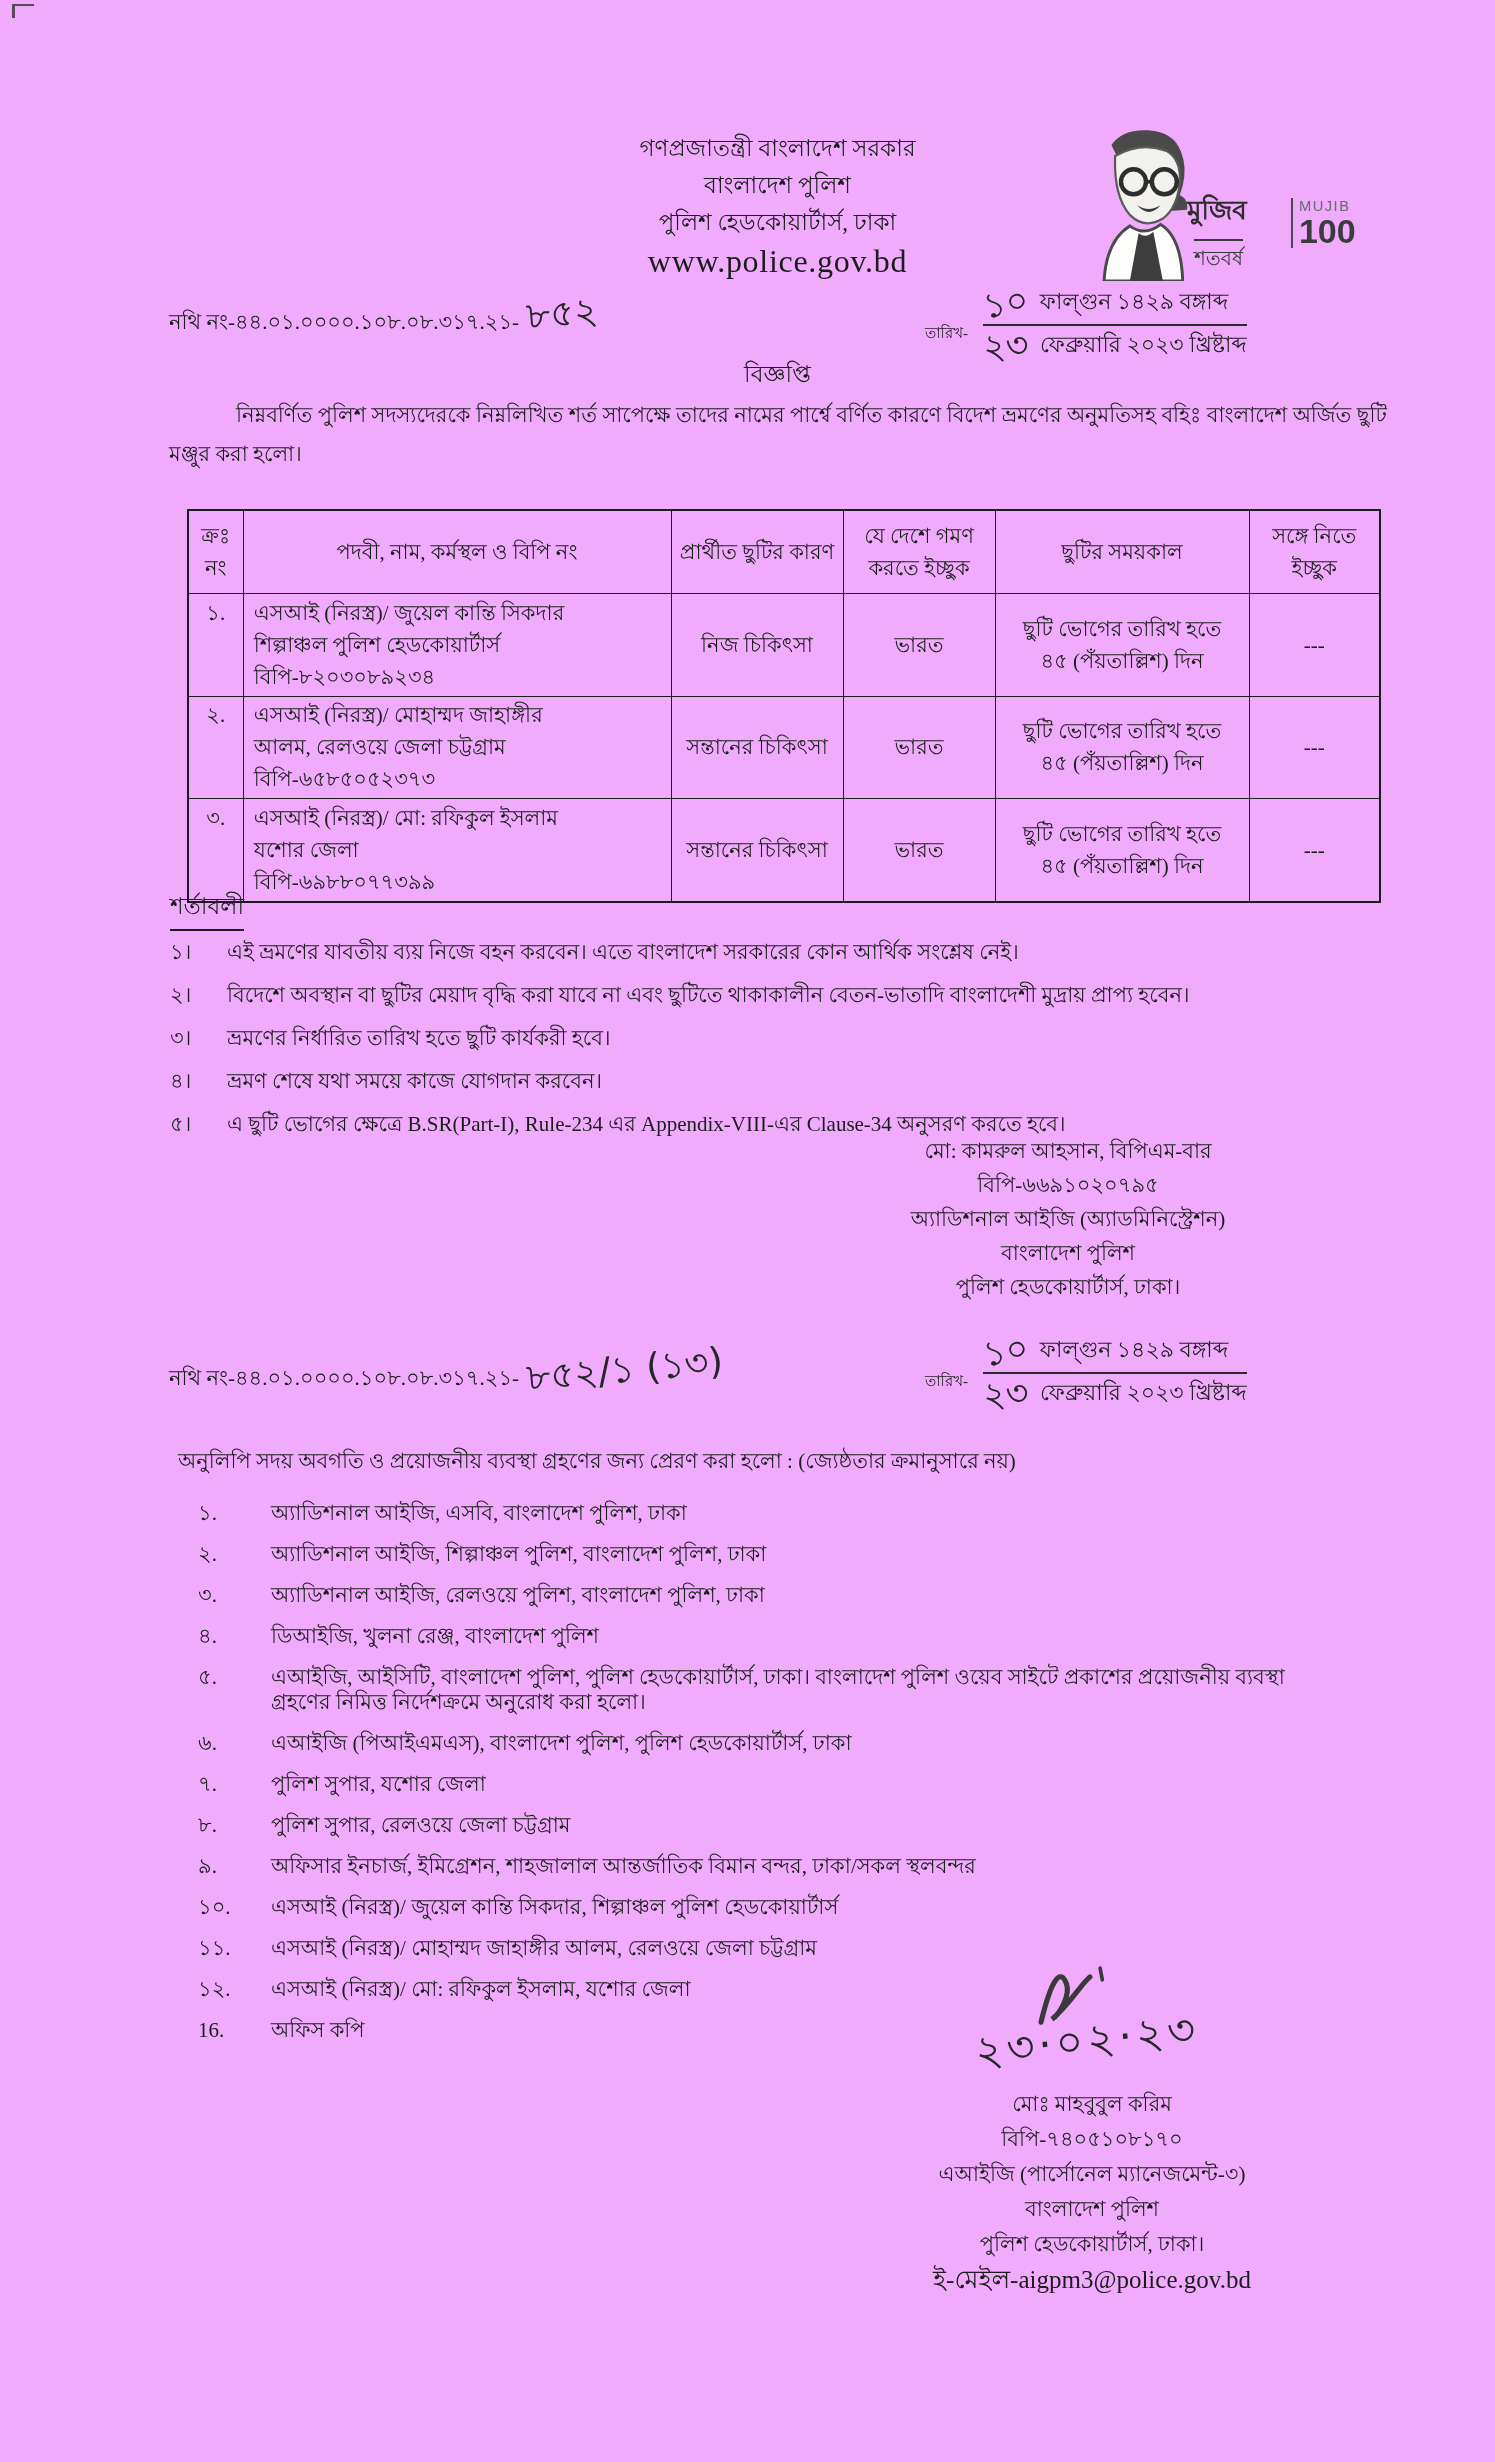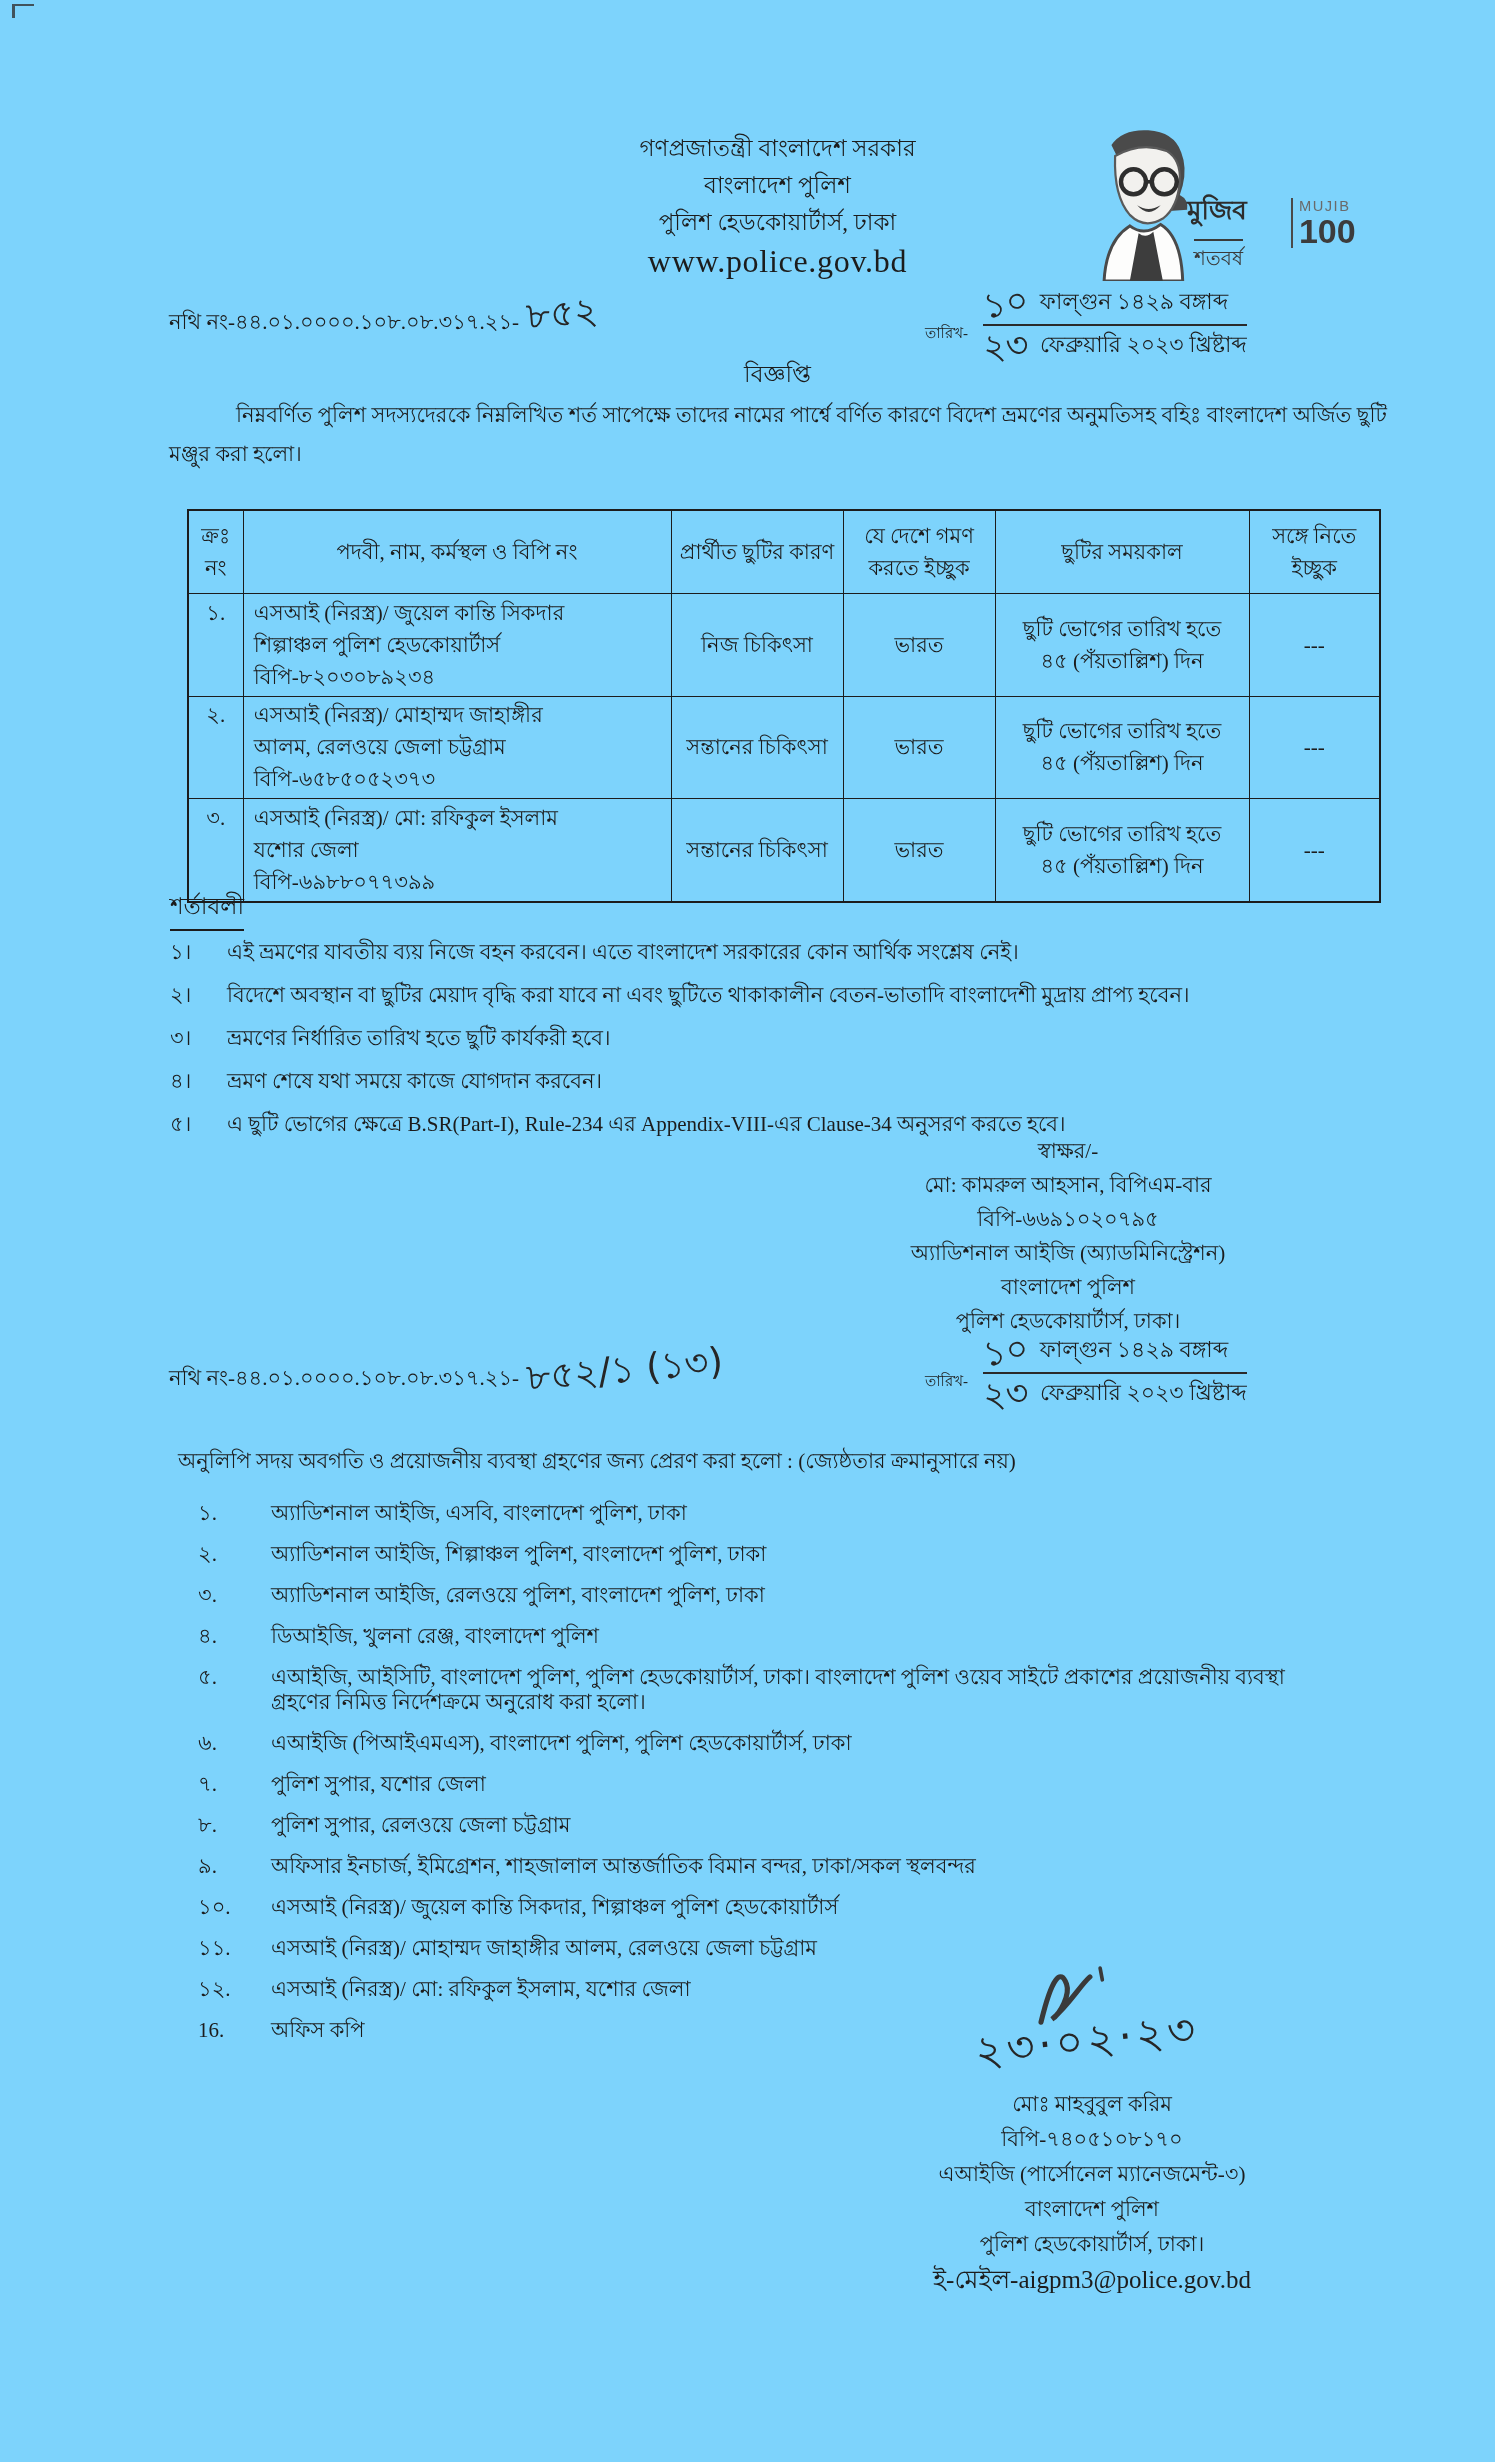--- a/index.html
+++ b/index.html
@@ -1,18 +1,18 @@
 <!DOCTYPE html>
 <html style="font-size:11.7px"><head>
 <meta charset="utf-8">
 <style>
   html,body { margin:0; padding:0; background:#e8e8e6; }
   .page {
     position:relative; width:1495px; height:2462px;
-    background:#7dd3fc; color:#1c1c1c;
+    background:#f0abfc; color:#1c1c1c;
     font-family:"Liberation Serif", serif;
     font-size:21px; overflow:hidden;
   }
   .scan-mark { position:absolute; left:11.7px; top:4.4px; width:19px; height:11.7px;
     border-left:3.7px solid #333; border-top:2.9px solid #333; opacity:.8; }
 
   
   .letterhead { position:absolute; left:169px; top:130px; width:1217px; text-align:center; }
   .letterhead .lh-line { line-height:37px; font-size:23px; }
   .letterhead .lh-web { line-height:40px; font-size:32px; letter-spacing:0.7px; }
@@ -222,21 +222,20 @@
       <span class="cond-num">৪।</span>
       <span class="cond-text">ভ্রমণ শেষে যথা সময়ে কাজে যোগদান করবেন।</span>
     </div>
     <div class="cond-row">
       <span class="cond-num">৫।</span>
       <span class="cond-text">এ ছুটি ভোগের ক্ষেত্রে B.SR(Part-I), Rule-234 এর Appendix-VIII-এর Clause-34 অনুসরণ করতে হবে।</span>
     </div>
   </div>
 
   <div class="sig1">
-    <div>স্বাক্ষর/-</div>
     <div>মো: কামরুল আহসান, বিপিএম-বার</div>
     <div>বিপি-৬৬৯১০২০৭৯৫</div>
     <div>অ্যাডিশনাল আইজি (অ্যাডমিনিস্ট্রেশন)</div>
     <div>বাংলাদেশ পুলিশ</div>
     <div>পুলিশ হেডকোয়ার্টার্স, ঢাকা।</div>
   </div>
 
   <div class="memo-row" id="memo2">
     <span>নথি নং-৪৪.০১.০০০০.১০৮.০৮.৩১৭.২১-</span>
     <span class="hand memo-hand">৮৫২/১ (১৩)</span>

